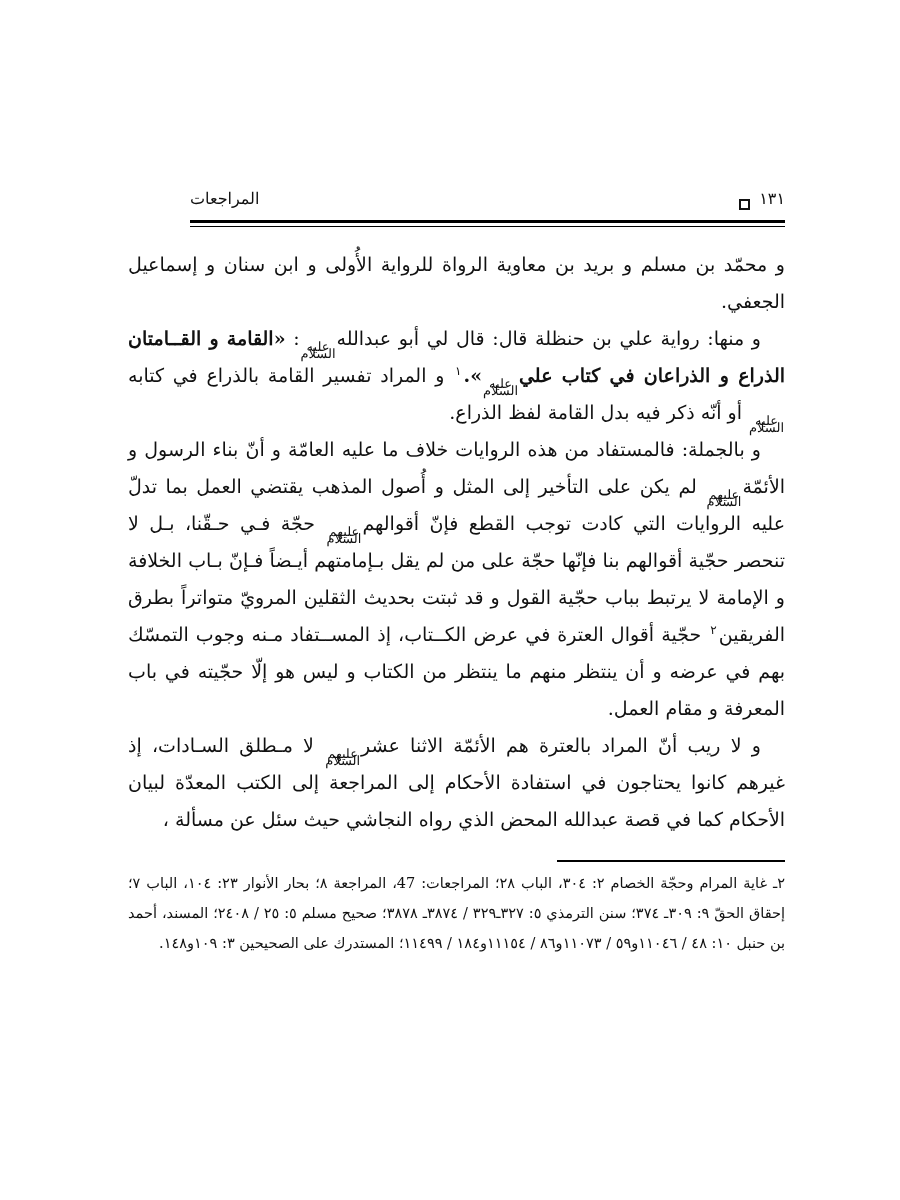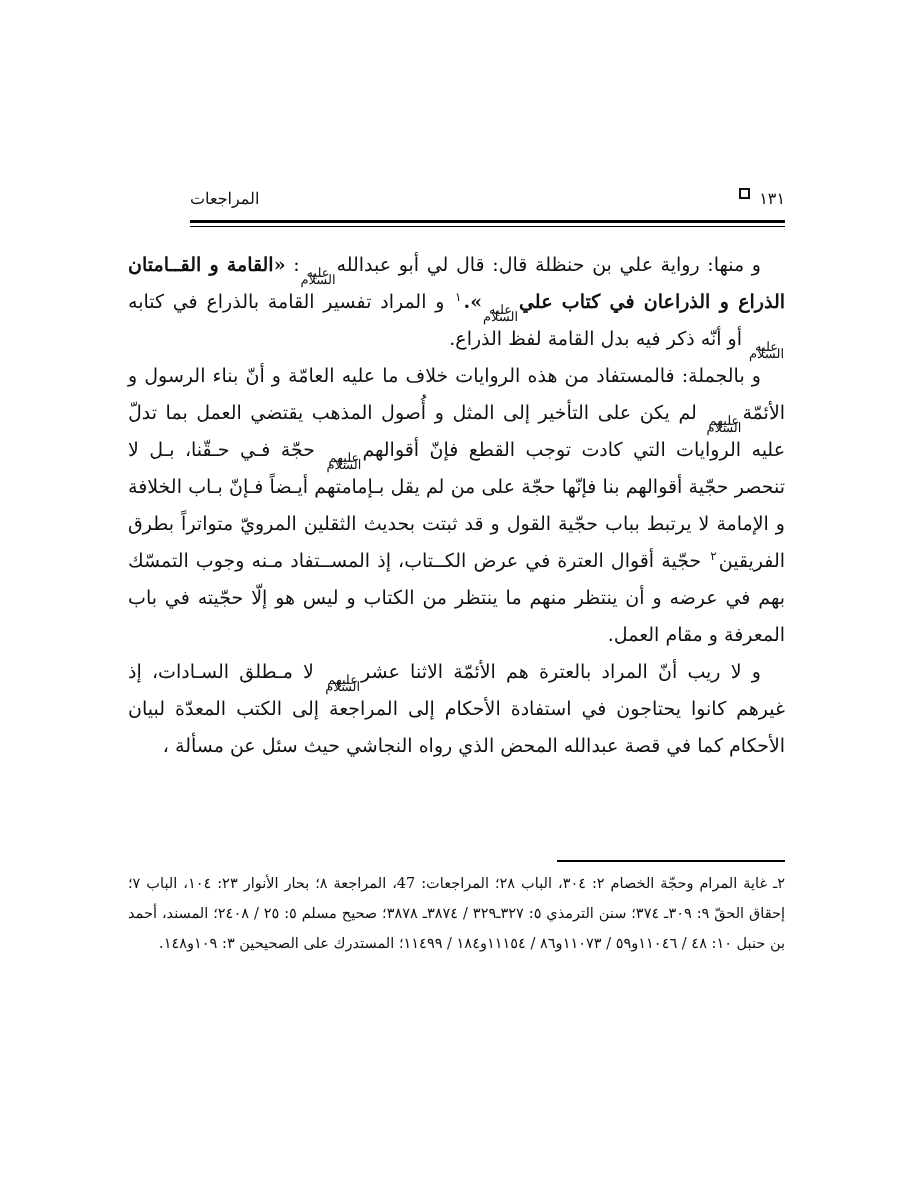--- a/index.html
+++ b/index.html
@@ -14,21 +14,21 @@
     overflow:hidden;
   }
   
   .runhead{
     position:absolute;
     top:188px;right:115px;left:190px;
     display:flex;justify-content:space-between;align-items:flex-end;
     font-size:16px;line-height:22px;
   }
   .pagenum{
-    display:flex;flex-direction:row-reverse;align-items:flex-start;gap:9px;
+    display:flex;flex-direction:row-reverse;align-items:flex-end;gap:9px;
     direction:ltr;
     font-size:16px;
   }
   .pagenum .sq{
     display:inline-block;
     width:11px;height:11px;
     border:2px solid #111;
     box-sizing:border-box;
   }
   .headrule{
@@ -92,20 +92,21 @@
     <span class="pagenum">
       <span>١٣١</span>
       <span class="sq"></span>
     </span>
     <span>المراجعات</span>
   </div>
 
   <div class="headrule"></div>
 
   <main class="bodytext" id="bodytext">
+      <p>و محمّد بن مسلم و بريد بن معاوية الرواة للرواية الأُولى و ابن سنان و إسماعيل الجعفي.</p>
       <p class="indent">و منها: رواية علي بن حنظلة قال: قال لي أبو عبدالله<span class="hon">
           <span>عليه</span>
           <span>السلام</span>
         </span>: <b>«القامة و القــامتان الذراع و الذراعان في كتاب علي</b><span class="hon">
           <span>عليه</span>
           <span>السلام</span>
         </span><b>».</b><span class="fn-ref">١</span> و المراد تفسير القامة بالذراع في كتابه<span class="hon">
           <span>عليه</span>
           <span>السلام</span>
         </span> أو أنّه ذكر فيه بدل القامة لفظ الذراع.</p>

